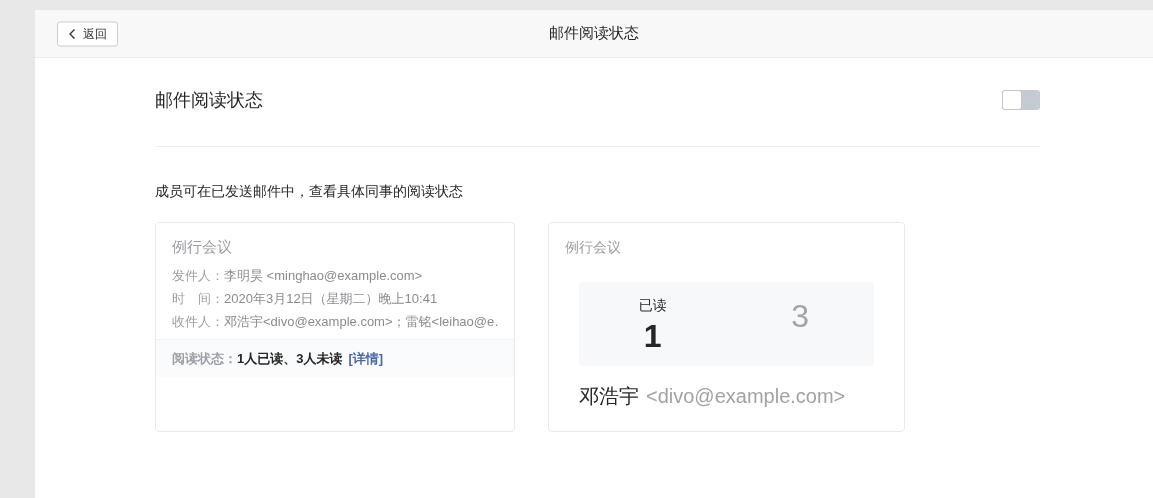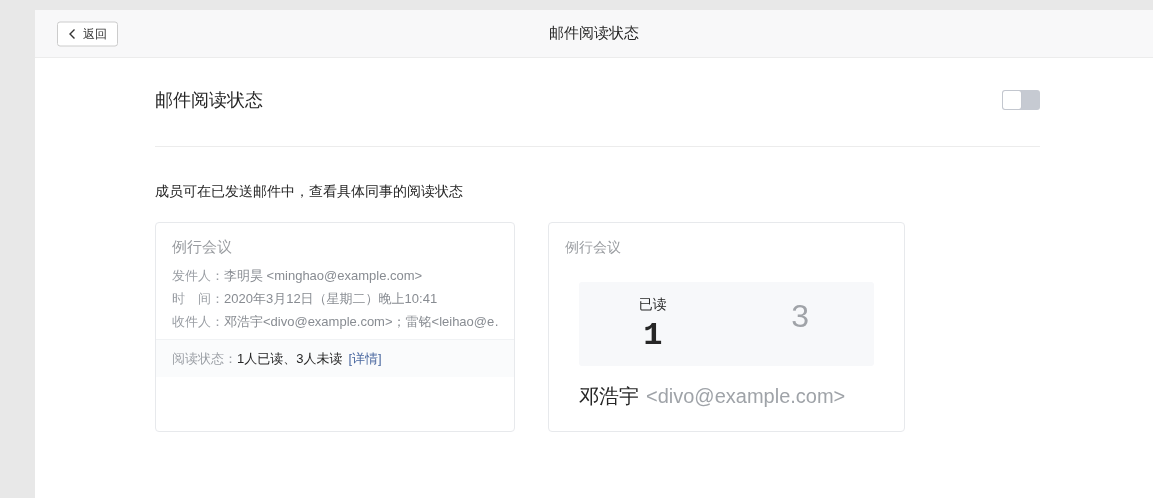--- a/index.html
+++ b/index.html
@@ -70,35 +70,36 @@
     white-space:nowrap; overflow:hidden;
   }
   .mail-field .val { color:#888c92; }
   .mail-status {
     margin-top:6px;
     border-top:1px solid #f0f2f4;
     background:#fafbfc;
     padding:9px 16px;
     font-size:13px; line-height:19px;
     white-space:nowrap;
+    font-weight:bold;
   }
   .mail-status .lbl { color:#9a9ea4; }
   .mail-status .val { color:#262626; }
   .detail-link { color:#4b69a0; text-decoration:none; margin-left:6px; cursor:pointer; }
 
   .status-title { padding:12px 16px 0; font-size:14px; line-height:24px; color:#9a9da1; }
   .stats-panel {
     margin:23px 30px 0;
     height:84px; background:#f7f8fa; border-radius:3px;
     display:flex;
   }
   .stat-col { flex:1; text-align:center; padding-top:13px; }
   .stat-label { font-size:14px; line-height:20px; }
   .stat-count { font-size:32px; line-height:38px; font-weight:600; margin-top:2px; }
-  .stat-read .stat-label, .stat-read .stat-count { color:#262626;font-family:Liberation Mono, monospace; }
+  .stat-read .stat-label, .stat-read .stat-count { color:#262626; }
   .stat-unread .stat-label, .stat-unread .stat-count { color:#a0a3a8; }
   .stat-unread .stat-count { font-weight:500; }
   .reader-line { margin:20px 30px 0; font-size:20px; line-height:20px; }
   .reader-name { color:#262626; margin-right:7px; }
   .reader-email { color:#9fa3a8; }
 </style>
 </head>
 <body>
 
 <div class="panel">

